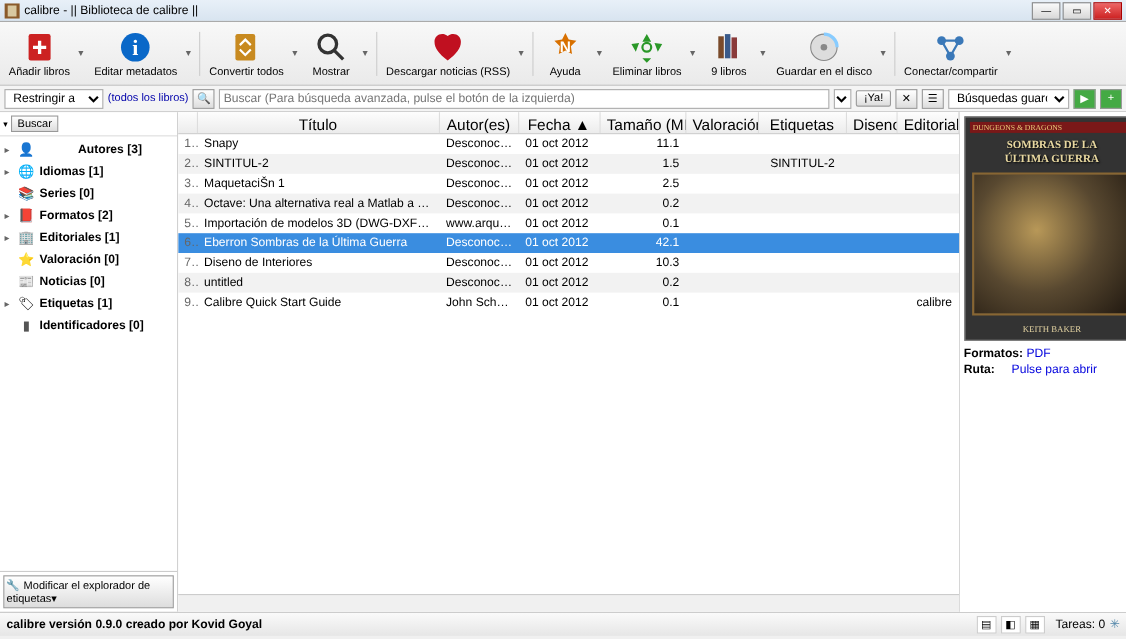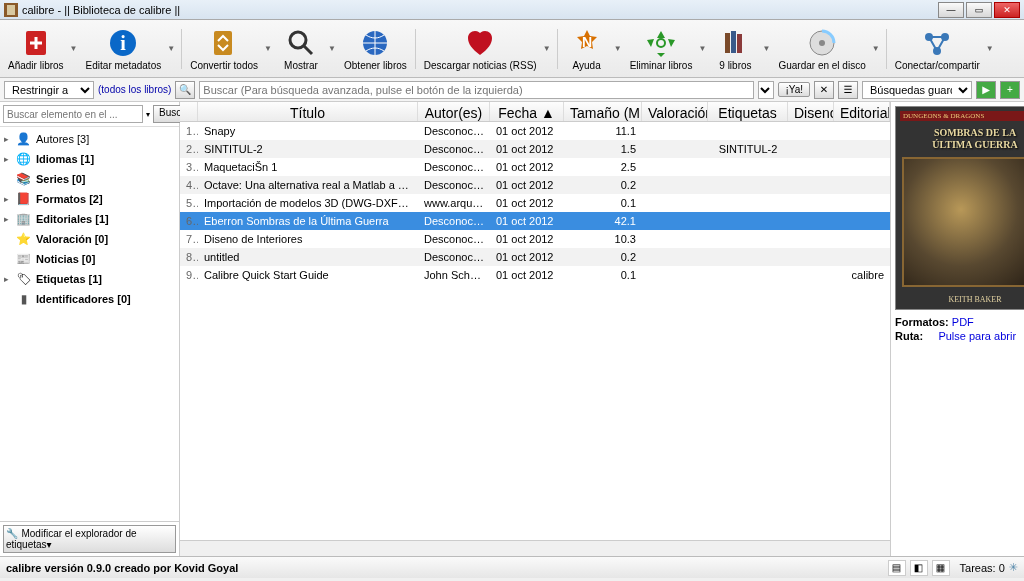--- a/index.html
+++ b/index.html
@@ -129,29 +129,20 @@
     <div class="tbtn">
       <div class="ticon">
         <svg width="32" height="32" viewBox="0 0 32 32">
           <circle cx="13" cy="13" r="8" fill="none" stroke="#333" stroke-width="3"></circle>
           <path d="M19 19l8 8" stroke="#333" stroke-width="3"></path>
         </svg>
       </div>
       <div class="tlabel">Mostrar</div>
     </div>
     <div class="tdrop">▼</div>
-    <div class="tbtn">
-      <div class="ticon">
-        <svg width="32" height="32" viewBox="0 0 32 32">
-          <circle cx="16" cy="16" r="12" fill="#2a68c0"></circle>
-          <path d="M4 16h24M16 4v24M7 8c6 4 12 4 18 0M7 24c6-4 12-4 18 0" stroke="#fff" stroke-width="1" fill="none"></path>
-        </svg>
-      </div>
-      <div class="tlabel">Obtener libros</div>
-    </div>
     <div class="tsep"></div>
     <div class="tbtn">
       <div class="ticon">
         <svg width="32" height="32" viewBox="0 0 32 32">
           <path d="M16 28c-8-6-12-11-12-17 0-4 3-7 7-7 3 0 5 2 5 2s2-2 5-2c4 0 7 3 7 7 0 6-4 11-12 17z" fill="#c01020"></path>
         </svg>
       </div>
       <div class="tlabel">Descargar noticias (RSS)</div>
     </div>
     <div class="tdrop">▼</div>
@@ -224,29 +215,28 @@
   <span class="iconbtn">☰</span>
   <select style="width:110px"><option>Búsquedas guardadas</option></select>
   <span class="iconbtn" style="background:#4a4;color:#fff">▶</span>
   <span class="iconbtn" style="background:#4a4;color:#fff">+</span>
 </div>
 
 <div class="main">
 
   <div class="sidebar">
     <div class="side-search">
-      <input placeholder="Buscar elemento en el ..." style="">
       <span style="font-size:8px;align-self:center">▾</span>
       <span class="btn">Buscar</span>
     </div>
     <div class="sidelist" id="sidelist">
         <div class="sideitem">
           <span class="exp">▸</span>
           <span class="sicon">👤</span>
-          <span class="slabel" style="font-weight: normal;">Autores [3]</span>
+          <span class="slabel" style="font-weight: bold; margin-left: 35px;">Autores [3]</span>
         </div>
         <div class="sideitem">
           <span class="exp">▸</span>
           <span class="sicon">🌐</span>
           <span class="slabel" style="font-weight: bold;">Idiomas [1]</span>
         </div>
         <div class="sideitem">
           <span class="exp"></span>
           <span class="sicon">📚</span>
           <span class="slabel" style="font-weight: bold;">Series [0]</span>

